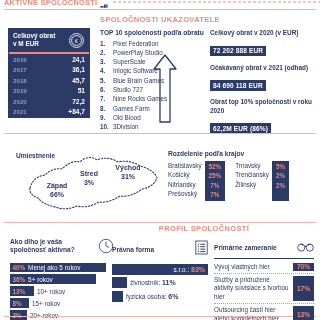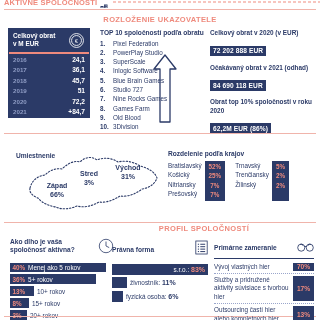--- a/index.html
+++ b/index.html
@@ -406,21 +406,21 @@
           <rect x="12" y="3" width="1.5" height="1.5" fill="#fff"></rect>
           <rect x="9.5" y="6" width="1.5" height="1.5" fill="#fff"></rect>
           <rect x="12" y="6" width="1.5" height="1.5" fill="#fff"></rect>
         </svg>
     </span>
     <span class="banner-dots"></span>
   </div>
 
   <div class="rule r1"></div>
 
-  <div class="section-title st-eco">ROZLOŽENIE UKAZOVATELE</div>
+  <div class="section-title st-eco">SPOLOČNOSTI UKAZOVATELE</div>
 
   <div class="rev-table">
     <div class="rev-head">
       <div class="rev-head-text">Celkový obrat v M EUR</div>
       <div class="rev-head-icon">
         <svg viewBox="0 0 22 22" width="17" height="17">
           <circle cx="11" cy="11" r="9" fill="none" stroke="#fff" stroke-width="1.1"></circle>
           <circle cx="11" cy="11" r="6.4" fill="none" stroke="#fff" stroke-width="1.1"></circle>
           <text x="11" y="14.6" font-size="8" fill="#fff" text-anchor="middle" font-family="Liberation Serif, serif">€</text>
         </svg>

